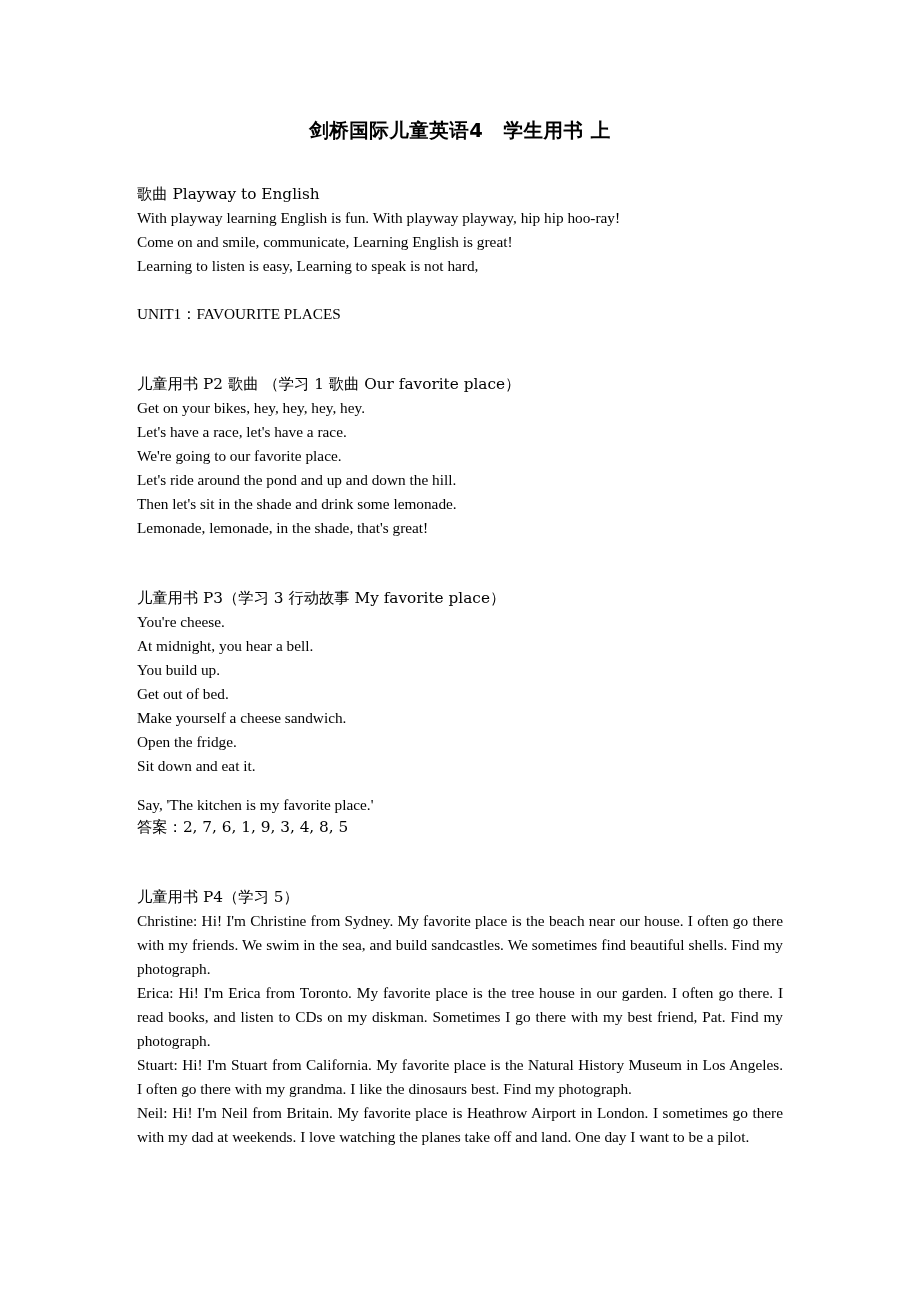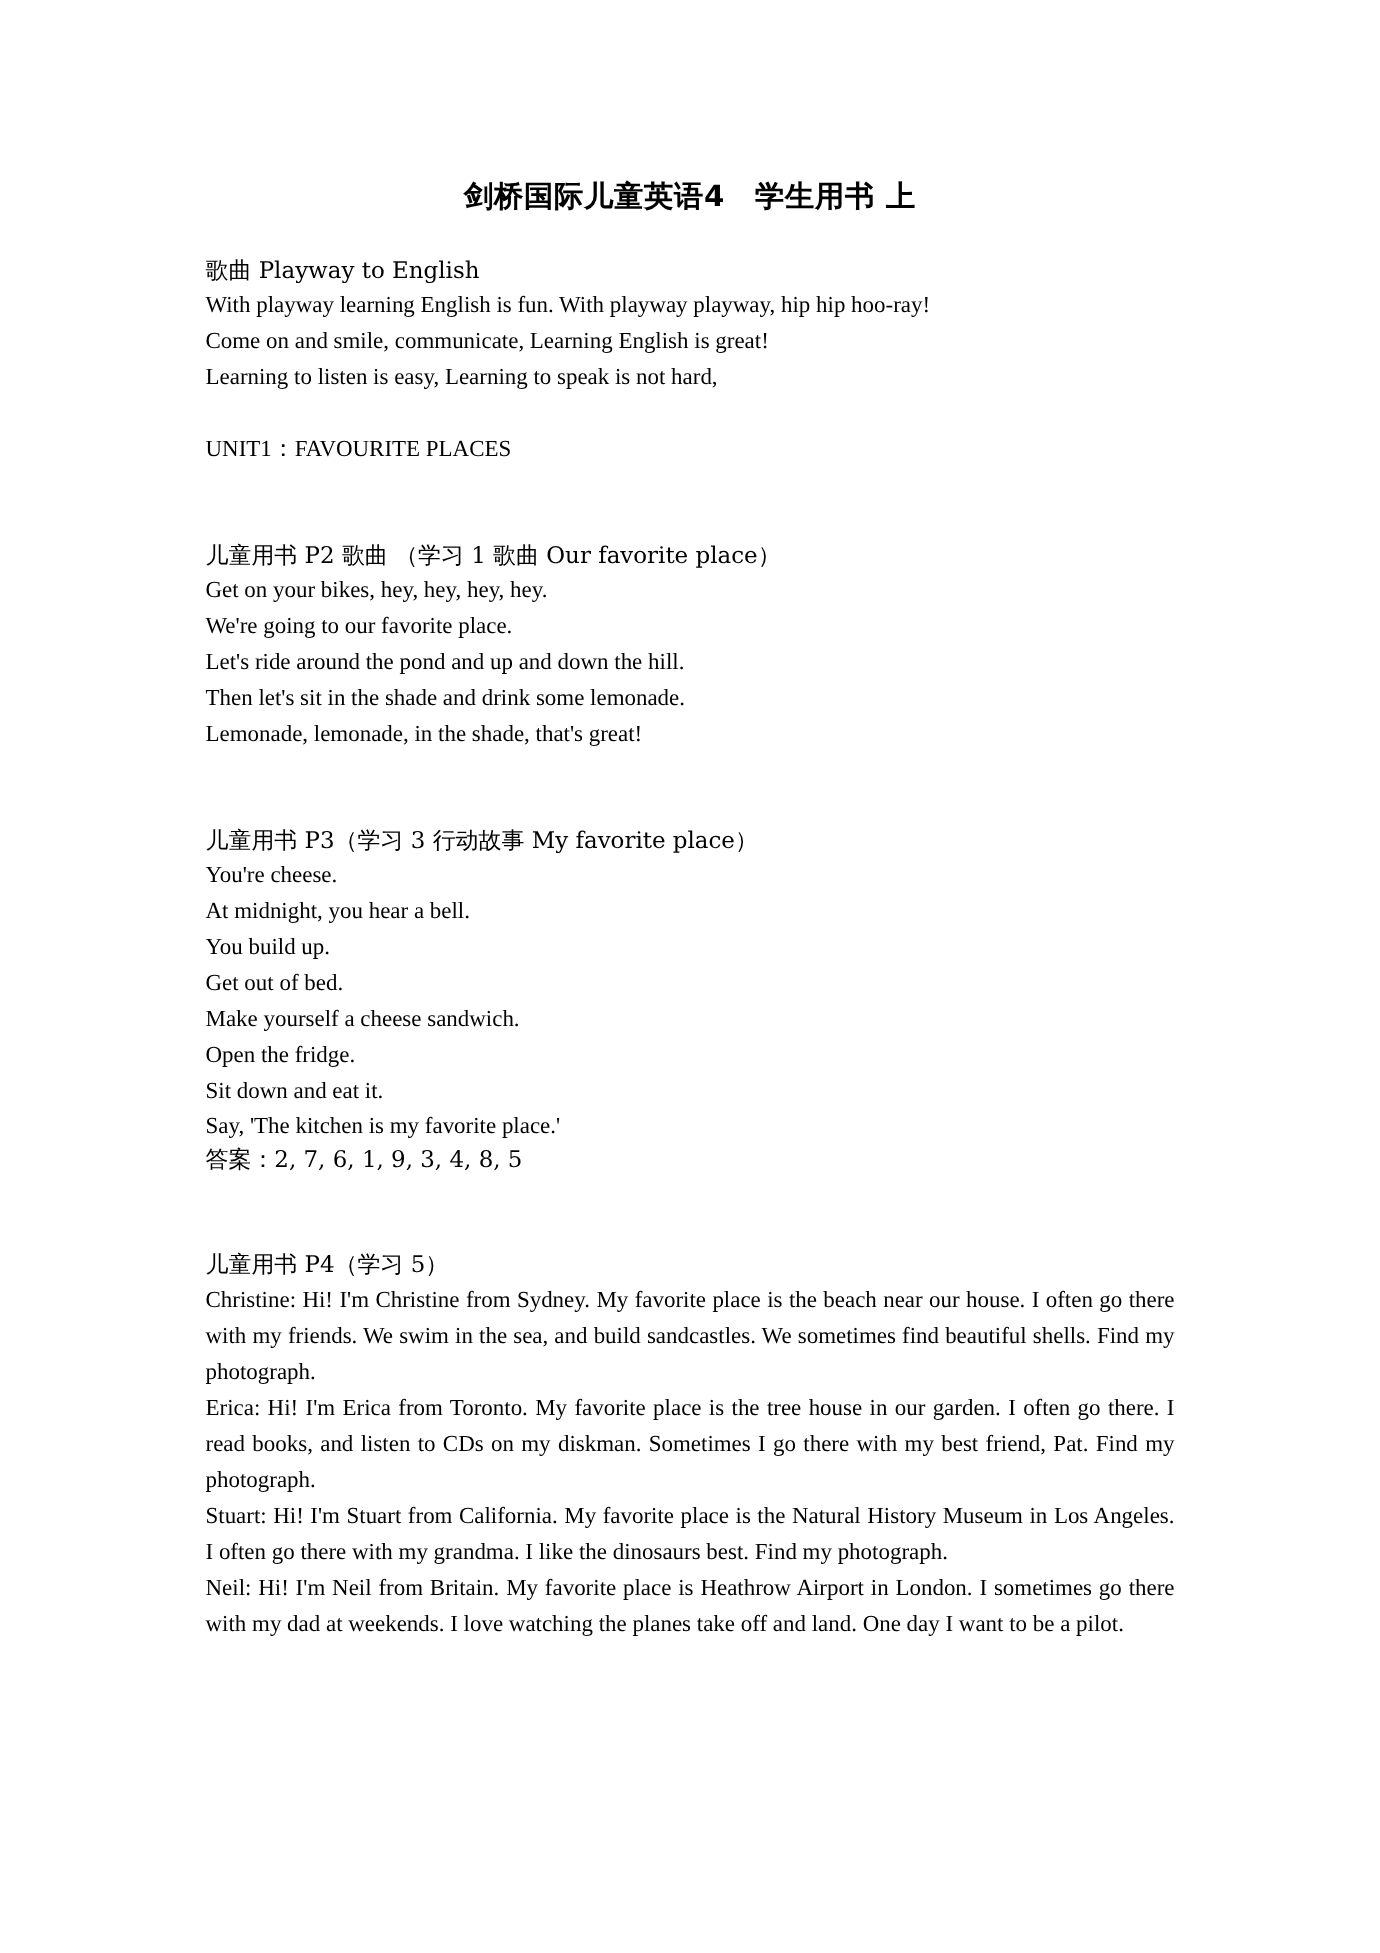--- a/index.html
+++ b/index.html
@@ -36,34 +36,35 @@
     letter-spacing: 0.5px;
     margin: 0;
     padding-top: 118px;
     white-space: pre;
   }
   .block {
     font-size: 15.3px;
     line-height: 24px;
     margin: 0;
   }
-  .block.first-block { margin-top: 24px; }
+  .block.first-block { margin-top: 38px; }
   .block + .block { margin-top: 24px; }
   .line {
     margin: 0;
     white-space: pre-wrap;
   }
   
   .heading-line {
     line-height: 21px;
     margin-bottom: 1px;
     margin-top: 48px;
   }
   .tight-line {
     line-height: 21px;
+    margin-top: 16px;
   }
   .para {
     margin: 0;
     text-align: justify;
     text-justify: inter-word;
     text-align-last: left;
     hyphens: none;
   }
   .cjk {
     font-family: "DejaVu Serif", "Liberation Serif", serif;
@@ -84,20 +85,21 @@
       <p class="line">Learning to listen is easy, Learning to speak is not hard,</p>
     </div>
 
     <div class="block">
       <p class="line">UNIT1：FAVOURITE PLACES</p>
     </div>
 
     <div class="block">
       <p class="line heading-line cjk">儿童用书 P2 歌曲 （学习 1 歌曲 Our favorite place）</p>
       <p class="line">Get on your bikes, hey, hey, hey, hey.</p>
+      <p class="line">Let's have a race, let's have a race.</p>
       <p class="line">We're going to our favorite place.</p>
       <p class="line">Let's ride around the pond and up and down the hill.</p>
       <p class="line">Then let's sit in the shade and drink some lemonade.</p>
       <p class="line">Lemonade, lemonade, in the shade, that's great!</p>
     </div>
 
     <div class="block">
       <p class="line heading-line cjk">儿童用书 P3（学习 3 行动故事 My favorite place）</p>
       <p class="line">You're cheese.</p>
       <p class="line">At midnight, you hear a bell.</p>

